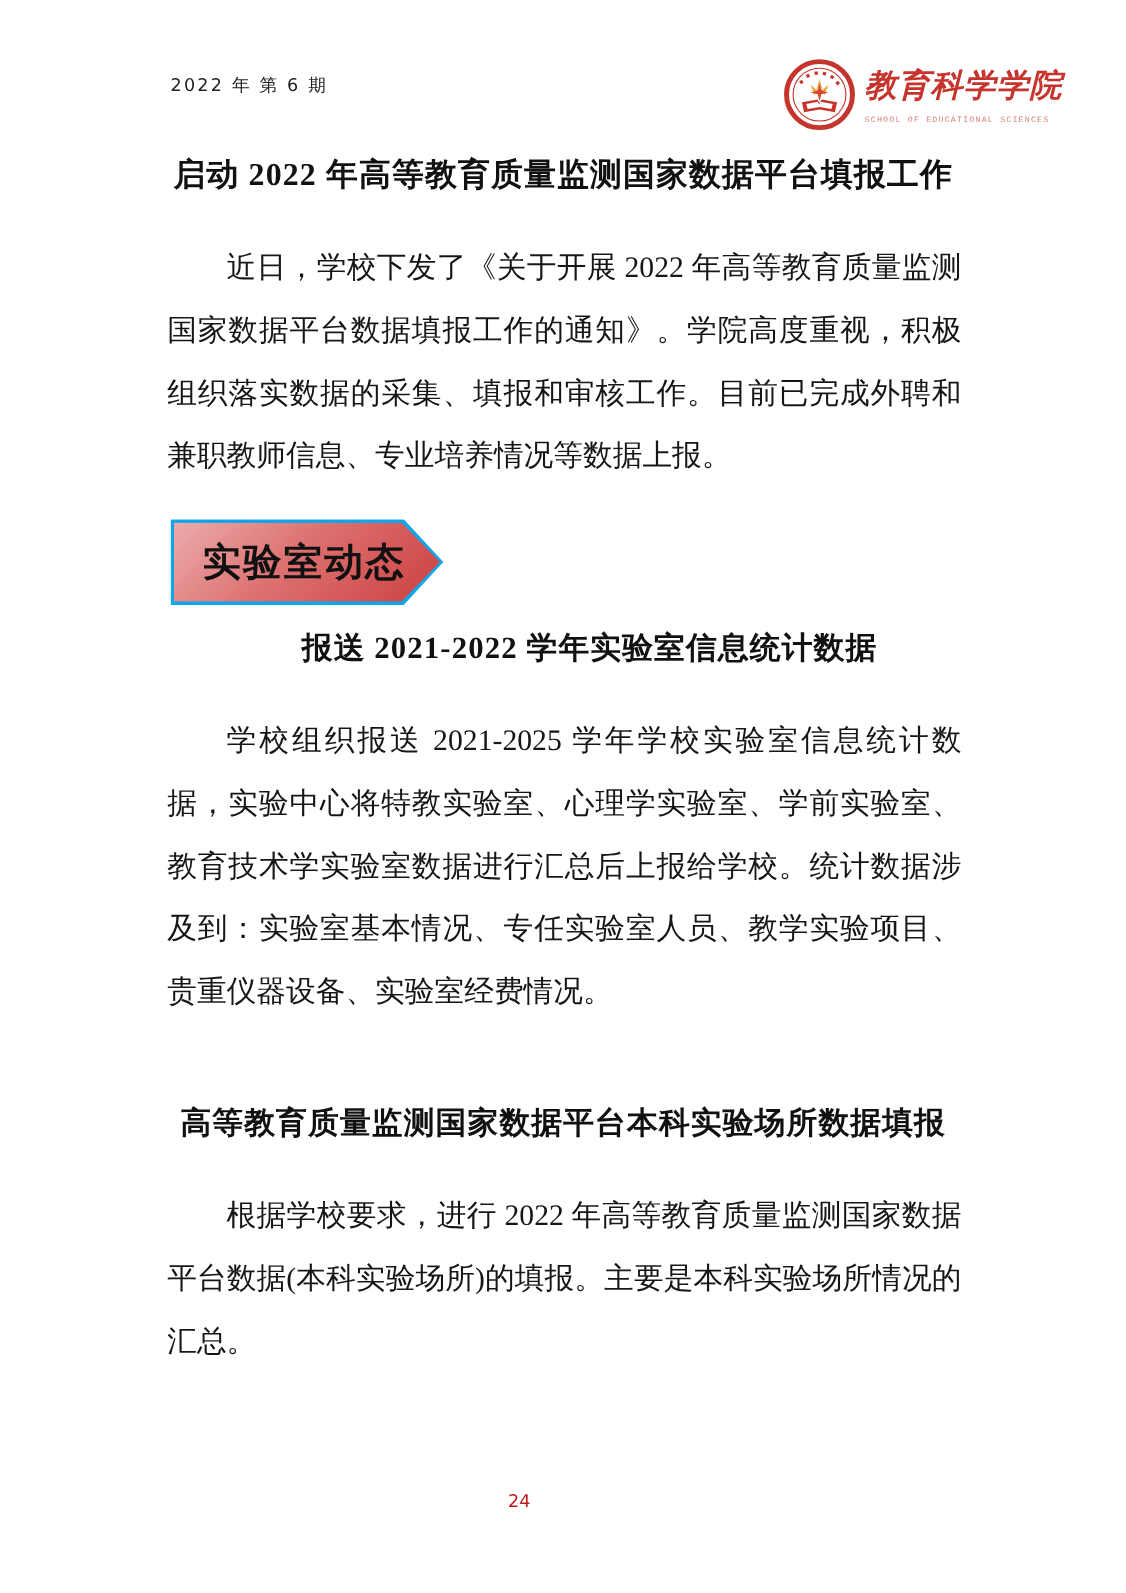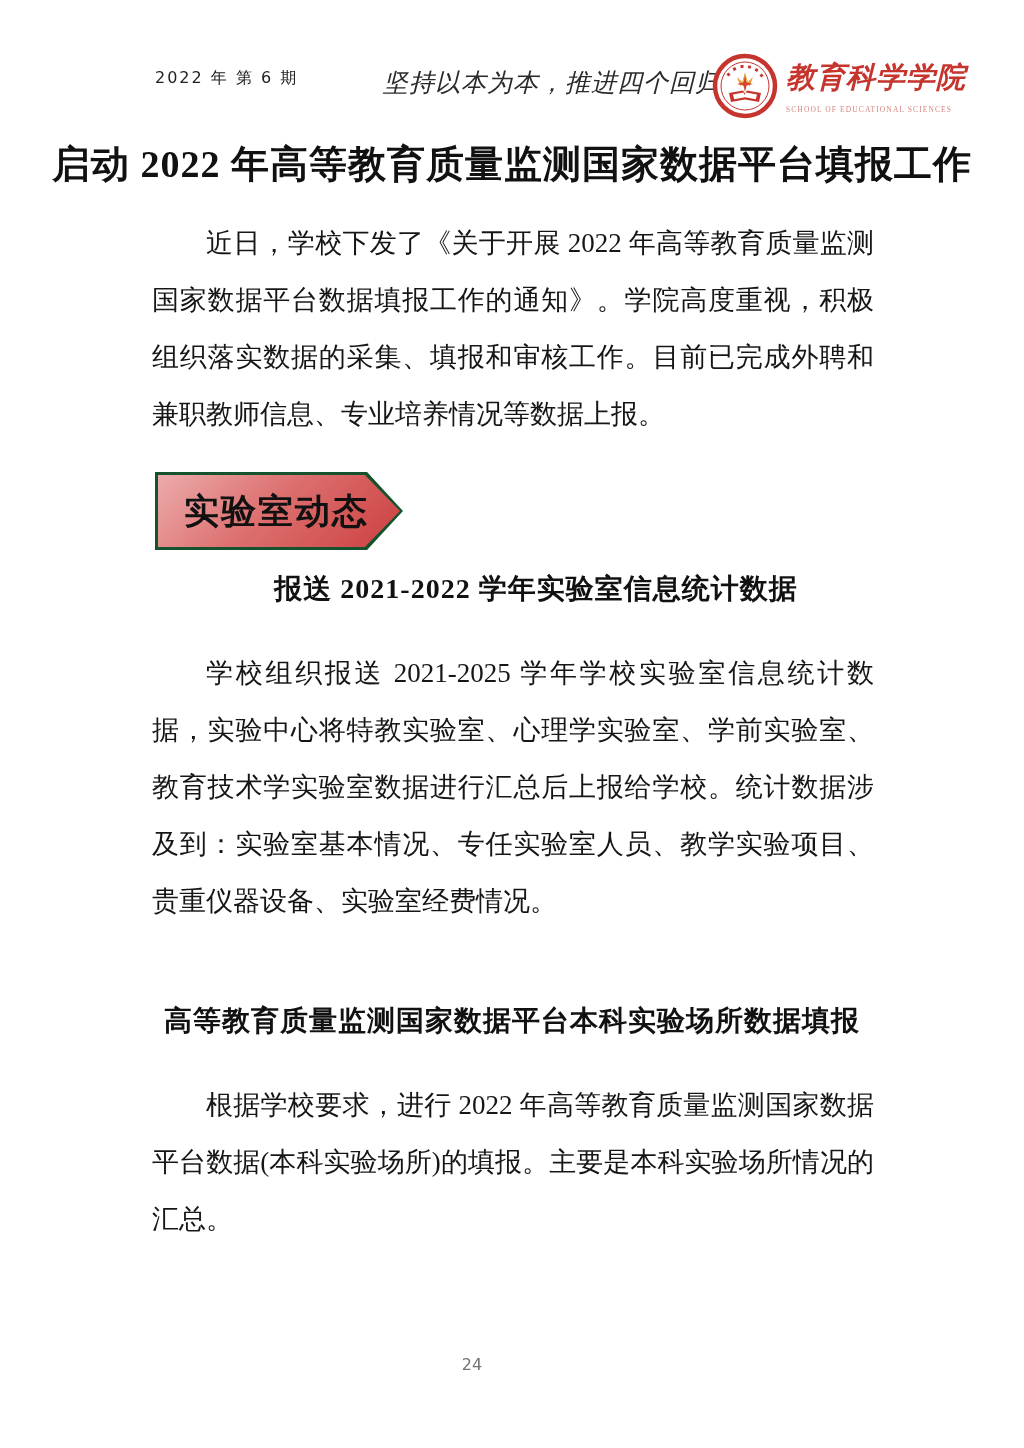--- a/index.html
+++ b/index.html
@@ -45,35 +45,35 @@
   .logo-cn {
     font-size: 29px;
     font-weight: bold;
     color: #c5352e;
     letter-spacing: 1px;
     line-height: 30px;
     font-style: italic;
     white-space: nowrap;
   }
   .logo-en {
-    font-family: Liberation Serif, serif;
+    font-family: Liberation Mono, monospace;
     font-size: 7.5px;
     letter-spacing: 1.1px;
     color: #d4837e;
     margin-top: 13px;
     white-space: nowrap;
   }
 
   
   .article-title {
     position: absolute;
     left: 0; width: 1024px;
     text-align: center;
     font-weight: bold;
-    font-size: 38px;
+    font-size: 29px;
     letter-spacing: 1px;
     color: #111;
     white-space: nowrap;
   }
   .title-1 { top: 139px; }
   .title-2 { top: 570px; font-size: 28px; padding-left: 24px; }
   .title-3 { top: 1002px; font-size: 28px; }
 
   
   .para {
@@ -88,21 +88,21 @@
   }
   .para-1 { top: 215px; }
   .para-2 { top: 645px; }
   .para-3 { top: 1077px; }
 
   
   .banner {
     position: absolute;
     left: 155px; top: 472px;
     width: 248px; height: 78px;
-    background: #14532d;
+    background: #0ea5e9;
     clip-path: polygon(0 0, 85.5% 0, 100% 50%, 85.5% 100%, 0 100%);
   }
   .banner-inner {
     position: absolute;
     left: 3px; top: 3px; right: 3px; bottom: 3px;
     background: linear-gradient(135deg, #ecabab 0%, #dd7070 45%, #cc4040 100%);
     clip-path: polygon(0 0, 85.5% 0, 100% 50%, 85.5% 100%, 0 100%);
     display: flex;
     align-items: center;
   }
@@ -116,30 +116,29 @@
   }
 
   
   .page-number {
     position: absolute;
     left: 0; width: 944px;
     top: 1355px;
     text-align: center;
     font-family: "DejaVu Sans", "Liberation Sans", sans-serif;
     font-size: 16px;
-    color: #737373;
+    color: #b91c1c;
   }
 </style>
 </head>
 <body>
 
 <div class="page">
 
   <div class="issue-label">2022 年 第 6 期</div>
-  <div class="motto">坚持以本为本，推进四个回归</div>
 
   <div class="logo">
     <span class="logo-emblem">
       <svg width="66" height="66" viewBox="0 0 66 66">
         <circle cx="33" cy="33" r="30" fill="#ffffff" stroke="#c5352e" stroke-width="4.5"></circle>
         <circle cx="33" cy="33" r="24" fill="none" stroke="#c5352e" stroke-width="1"></circle>
 
         <g fill="#c5352e">
           <rect x="15" y="20" width="3" height="3" transform="rotate(-40 16.5 21.5)"></rect>
           <rect x="21" y="14.5" width="3" height="3" transform="rotate(-25 22.5 16)"></rect>

